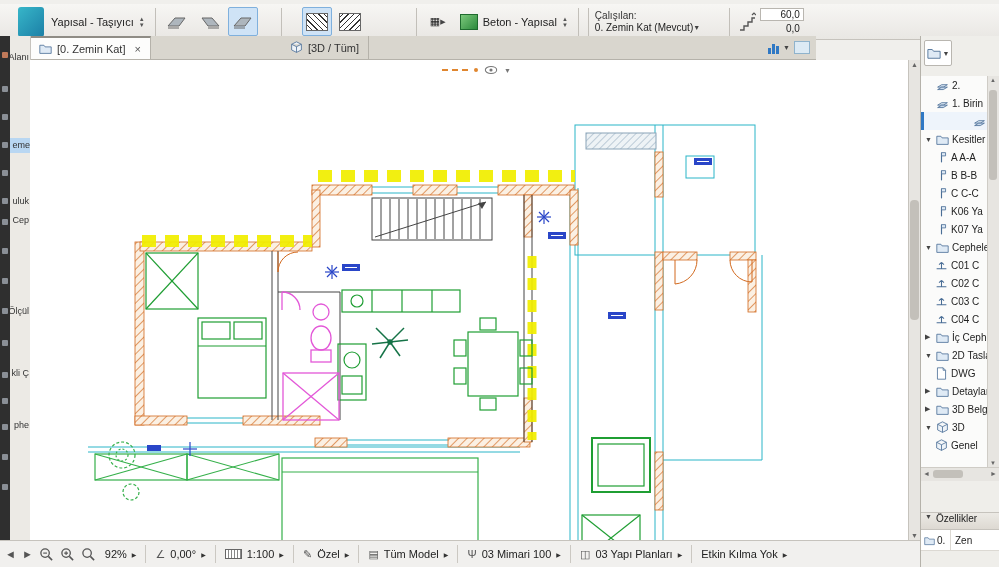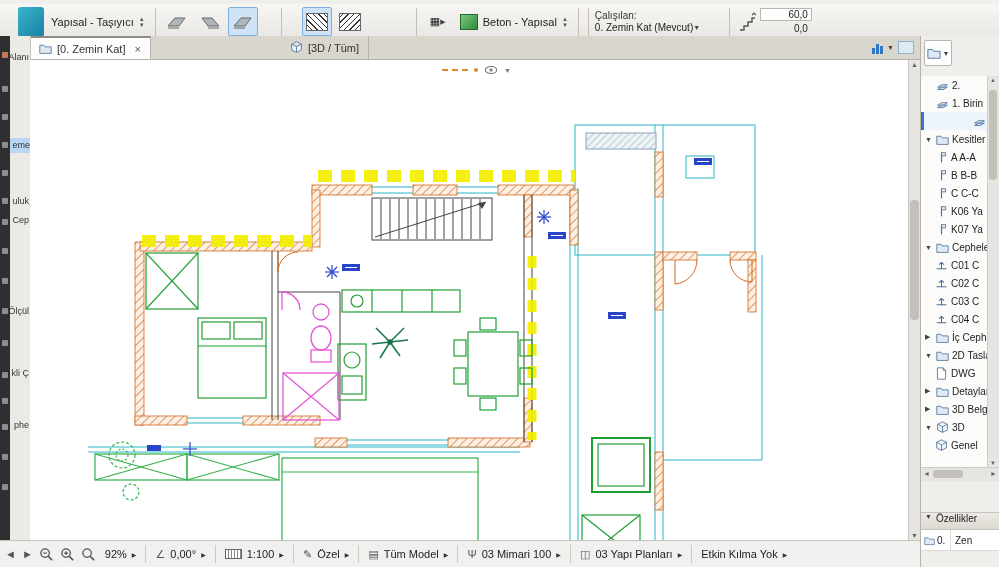--- a/index.html
+++ b/index.html
@@ -21,27 +21,27 @@
     font-size:6px;color:#555;}
   .hatch{width:20px;height:16px;border:1px solid #666;background:
     repeating-linear-gradient(45deg,#fff,#fff 3px,#333 3px,#333 4px);}
   .greenbrick{width:16px;height:14px;background:linear-gradient(135deg,#7cc97c,#2c8a3c);
     border:1px solid #1f6b2e;}
   .work-block{display:flex;flex-direction:column;justify-content:center;min-width:128px;}
   .work-label{font-size:10px;color:#333;line-height:12px;}
   .work-value{display:flex;align-items:flex-end;font-size:10px;line-height:12px;}
   .riser{display:flex;align-items:center;gap:4px;margin-left:2px;}
   .riser .vals{display:flex;flex-direction:column;gap:1px;}
-  .riser .val{width:52px;height:13px;border:1px solid #b9b6b0;background:#fff;
+  .riser .val{width:44px;height:13px;border:1px solid #b9b6b0;background:#fff;
     font-size:10px;text-align:right;padding:0 3px;box-sizing:border-box;}
   .riser .val.plain{border-color:transparent;background:transparent;}
   .caret-s{font-size:7px;color:#444;}
 
   
-  .tabbar{position:absolute;left:30px;top:36px;width:890px;height:24px;box-sizing:border-box;
+  .tabbar{position:absolute;left:30px;top:36px;width:786px;height:24px;box-sizing:border-box;
     background:#d9d6ce;border-bottom:1px solid #b5b2aa;display:flex;align-items:stretch;}
   .tab{display:flex;align-items:center;gap:5px;padding:0 9px;border-right:1px solid #b5b2aa;
     color:#333;font-size:11px;}
   .tab.active{background:#fdfdfc;border-top:2px solid #8f8c85;}
   .tab .x{color:#555;font-size:11px;margin-left:4px;}
   .tab-right{margin-left:auto;display:flex;align-items:center;gap:4px;padding:0 6px;}
   .chart-bars{display:flex;align-items:flex-end;gap:1px;height:12px;}
   .chart-bars i{display:block;width:3px;background:#2f78c4;}
   .paleicon{width:14px;height:11px;border:1px solid #8fb3cc;background:#dceaf4;}
 

